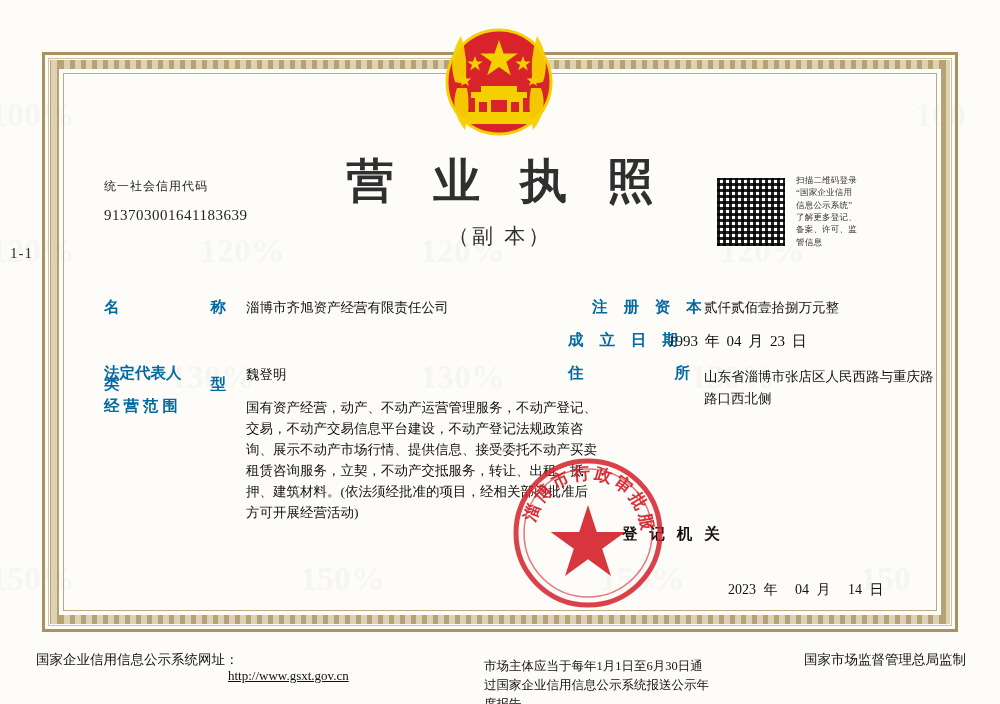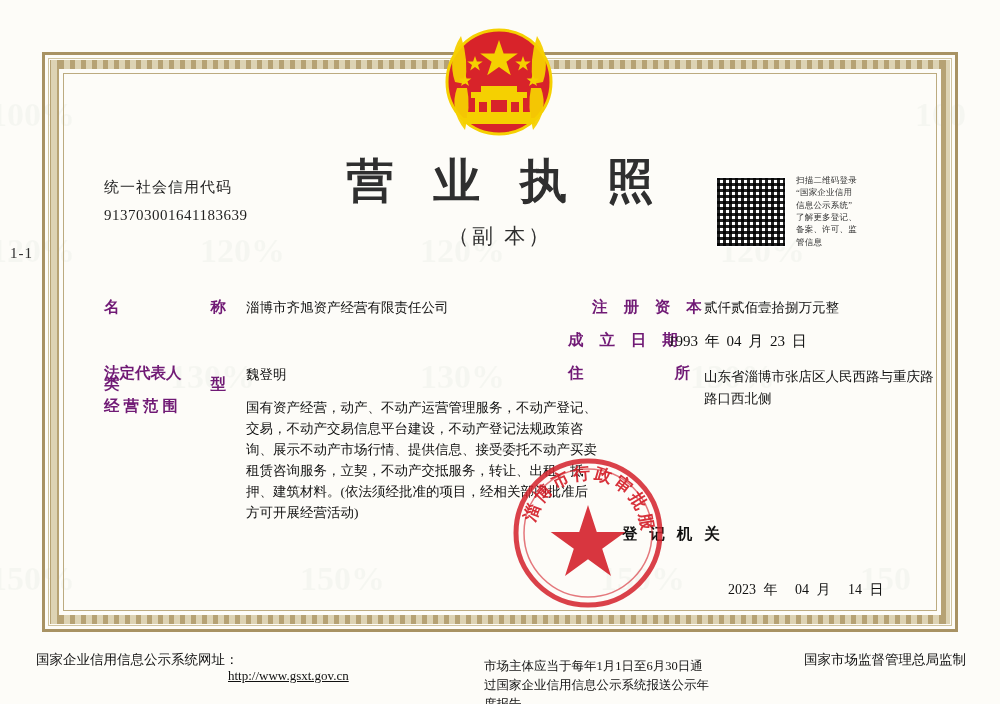--- a/index.html
+++ b/index.html
@@ -121,21 +121,21 @@
     letter-spacing: 1px;
     padding-left: 10px;
     box-sizing: border-box;
   }
 
   
   .code-label {
     position: absolute;
     left: 104px;
     top: 178px;
-    font-size: 15px;
+    font-size: 12px;
     color: #1f1f1f;
     letter-spacing: 1px;
   }
   .code-value {
     position: absolute;
     left: 104px;
     top: 207px;
     font-size: 15px;
     color: #1f1f1f;
     letter-spacing: 0.5px;
@@ -162,21 +162,21 @@
     font-size: 8.5px;
     line-height: 1.45;
     color: #333;
     letter-spacing: 0.2px;
   }
 
   
   .field-label {
     position: absolute;
     font-size: 15.5px;
-    color: #701a75;
+    color: #0369a1;
     font-weight: bold;
     letter-spacing: 0px;
     white-space: nowrap;
   }
   .field-value {
     position: absolute;
     font-size: 13.5px;
     color: #111;
     letter-spacing: 0px;
     white-space: nowrap;

